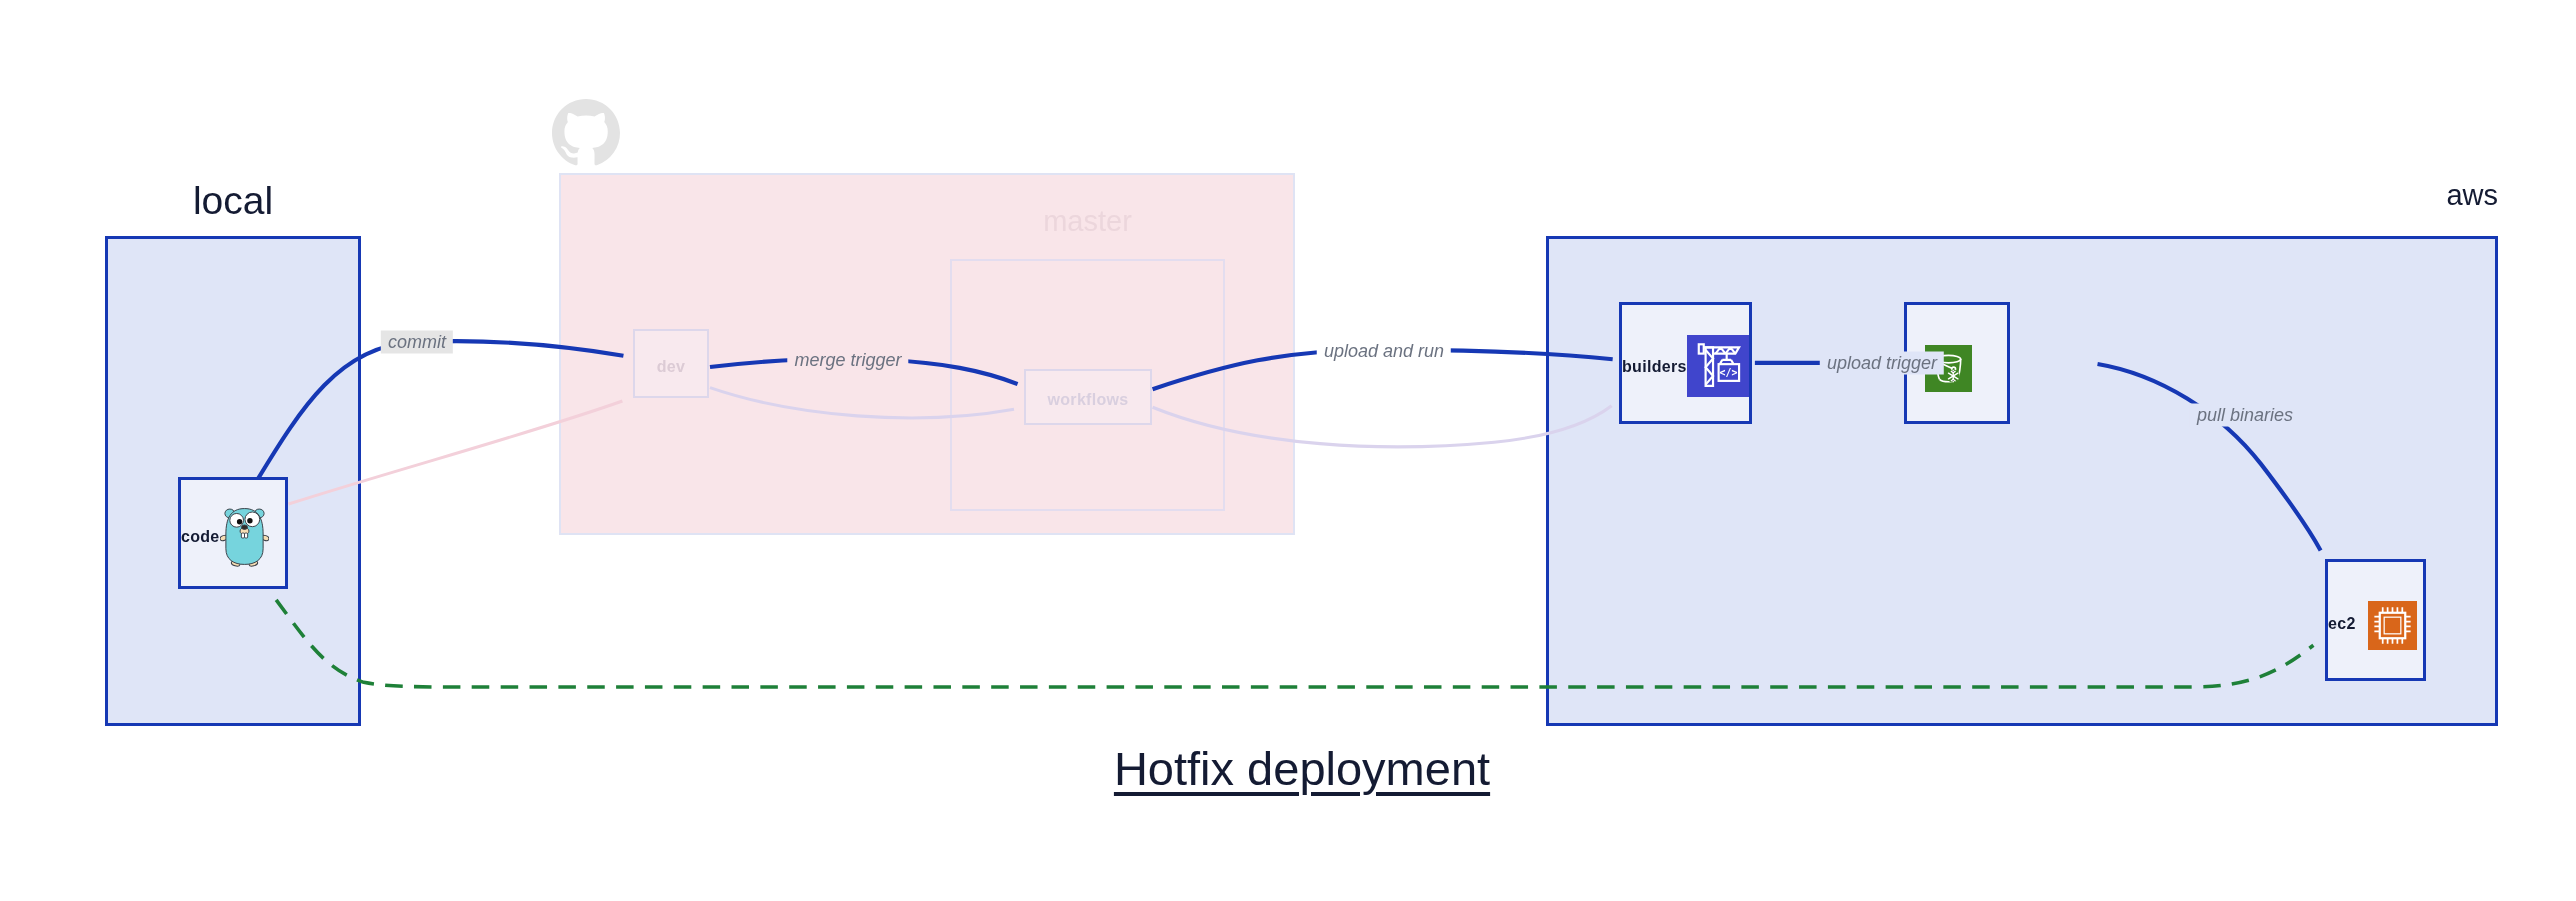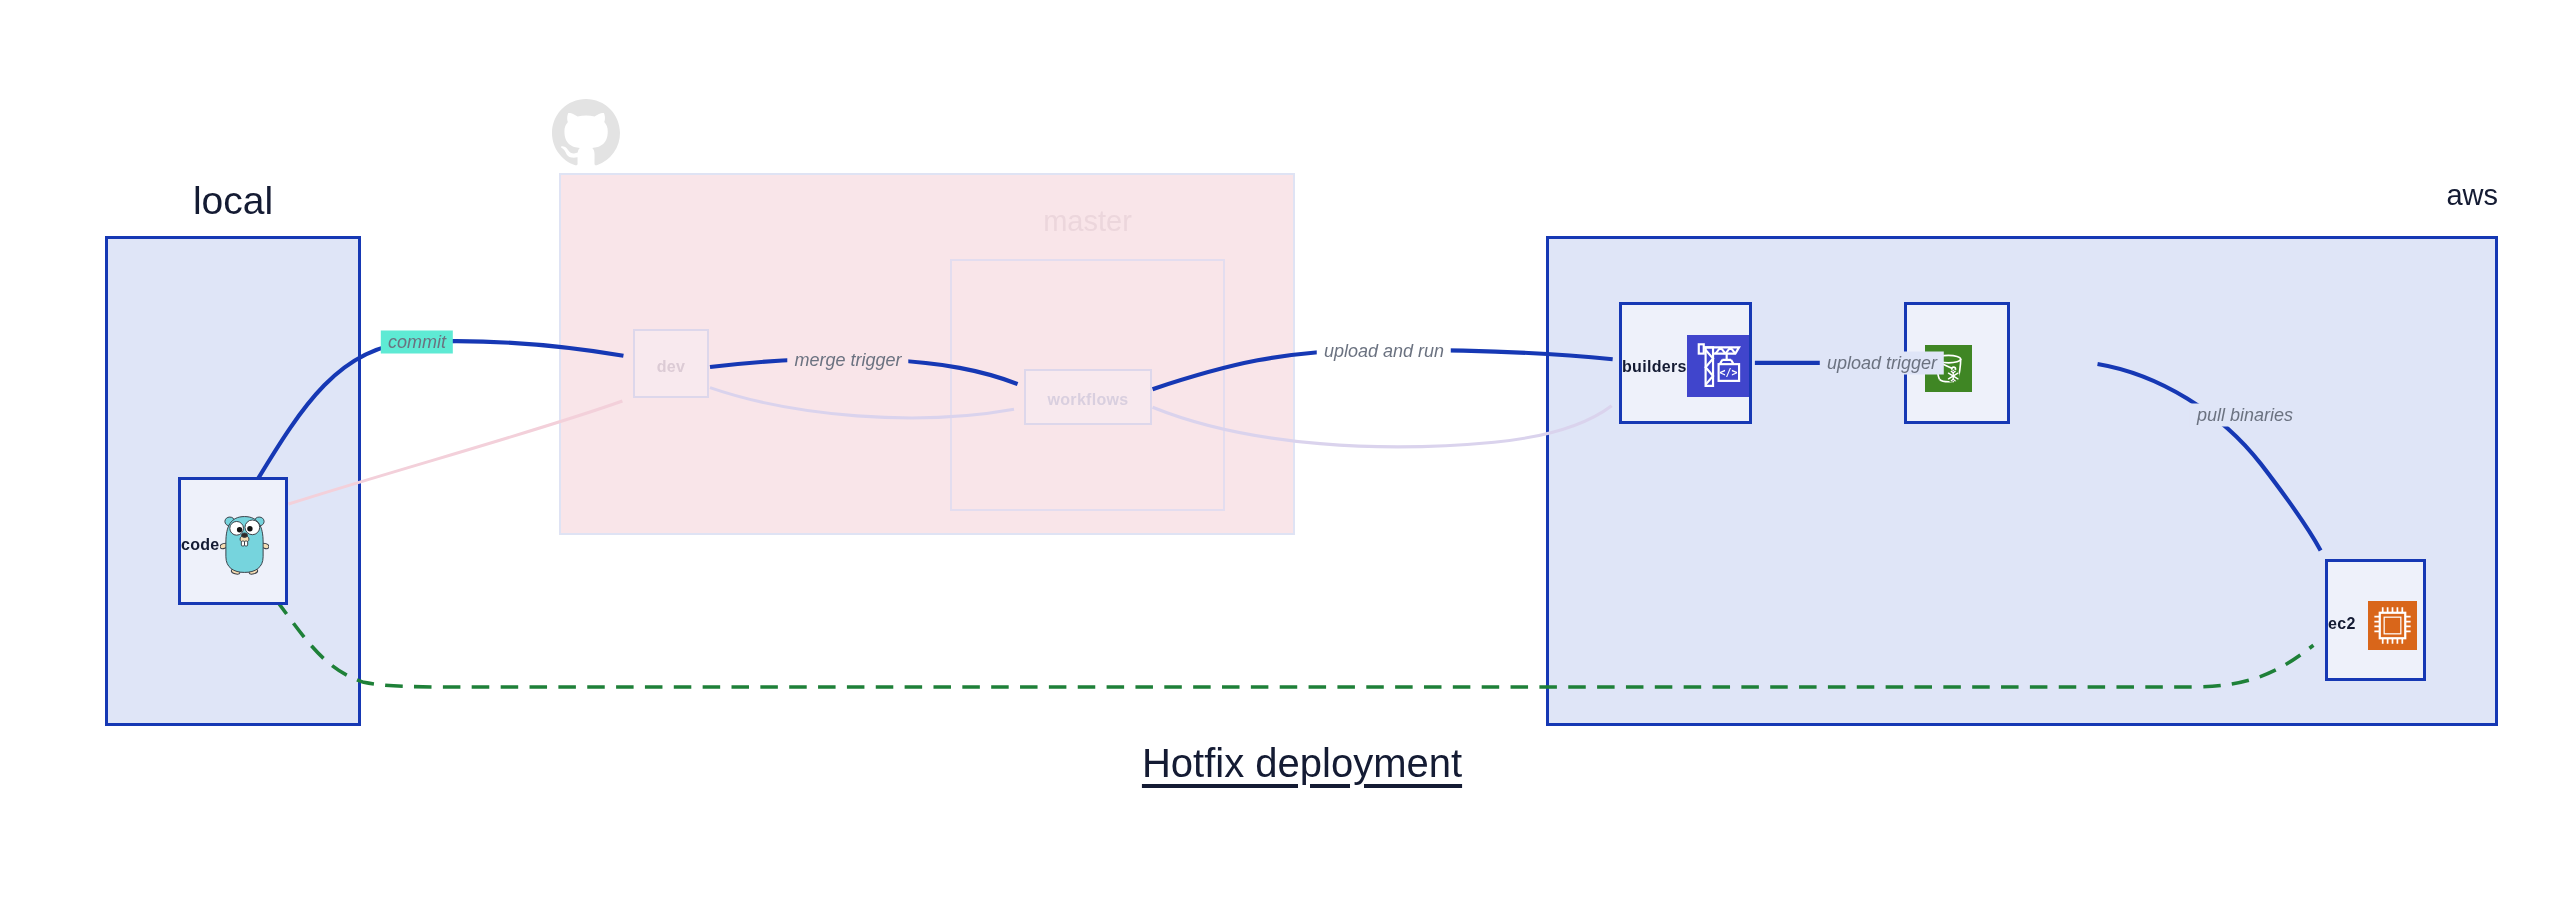--- a/index.html
+++ b/index.html
@@ -21,46 +21,46 @@
   #octocat{position:absolute;left:552px;top:99px;width:68px;height:68px;}
   
   #edges{position:absolute;left:0;top:0;width:2604px;height:902px;overflow:visible;}
   #edges path{fill:none;}
   .e-blue {stroke:var(--blue,#1638b4);stroke-width:8px;}
   .e-pink {stroke:var(--faded-pink,#f3d0da);stroke-width:6px;}
   .e-lav  {stroke:var(--faded-lavender,#dad3ed);stroke-width:6px;}
   .e-green{stroke:var(--green,#1e8038);stroke-width:7px;stroke-dasharray:34 22;}
   .elabel{position:absolute;transform:translate(-50%,-50%);font-style:italic;font-size:18px;
           color:var(--edge-label,#6b7280);padding:1px 7.2px;white-space:nowrap;}
-  #el-commit    {left:417px; top:342px; background:#5eead4;}
+  #el-commit    {left:417px; top:342px; background:#e5e5e5;}
   #el-merge     {left:848px;top:360px; background:var(--pink-fill,#f9e5e9);}
   #el-upload-run{left:1384px;top:351px; background:#ffffff;}
   #el-upload-bin{left:1882px;top:363px; background:var(--region-fill,#dfe5f7);}
   #el-pull-bin  {left:2245px;top:415px; background:var(--region-fill,#dfe5f7);}
   
   .node{position:absolute;box-sizing:border-box;background:var(--node-fill,#eef1fa);
         border:3.6px solid var(--blue,#1638b4);display:flex;flex-direction:row;align-items:center;}
   .node .nlabel{font-weight:bold;font-size:16px;color:var(--navy,#141b33);margin-top:8.2px;letter-spacing:0.3px;}
   .node.faded{background:var(--pink-node-fill,#f8e9ee);border:2.1px solid var(--faded-node-border,#ddd7eb);justify-content:center;}
   .node.faded .nlabel{margin-top:6px;}
-  #n-code     {left:178px; top:477px; width:110px;height:128px;}
+  #n-code     {left:178px; top:477px; width:110px;height:112px;}
   #n-builders {left:1619px;top:302px; width:133px;height:122px;}
   #n-s3       {left:1904px;top:302px; width:106px;height:122px;}
   #n-ec2      {left:2325px;top:559px;width:101px;height:122px;gap:12px;}
   #n-dev      {left:633px;top:329px; width:76px;height:69px;}
   #n-workflows{left:1024px;top:369px; width:128px;height:56px;}
   #n-dev .nlabel{color:var(--dev-label,#dccbd5);}
   #n-workflows .nlabel{color:var(--workflows-label,#d9cfdf);}
   #n-code svg{width:49px;height:62px;margin-top:5.2px;}
   #n-builders svg{width:62px;height:62px;margin-top:5.2px;}
   #n-s3 svg{width:47px;height:47px;margin-top:11.3px;}
   #n-ec2 svg{width:49px;height:49px;margin-top:10.3px;}
   
   #title{position:absolute;left:1302px;top:741px;transform:translateX(-50%);
-         font-size:40px;color:var(--navy,#141b33);white-space:nowrap;
+         font-size:47px;color:var(--navy,#141b33);white-space:nowrap;
          text-decoration:underline;text-decoration-thickness:3.6px;text-underline-offset:7.2px;}
 </style>
 </head>
 <body>
 
 <div id="canvas">
 
   <div class="region" id="r-github"></div>
   <div class="region" id="r-master"></div>
   <div class="region" id="r-local"></div>

